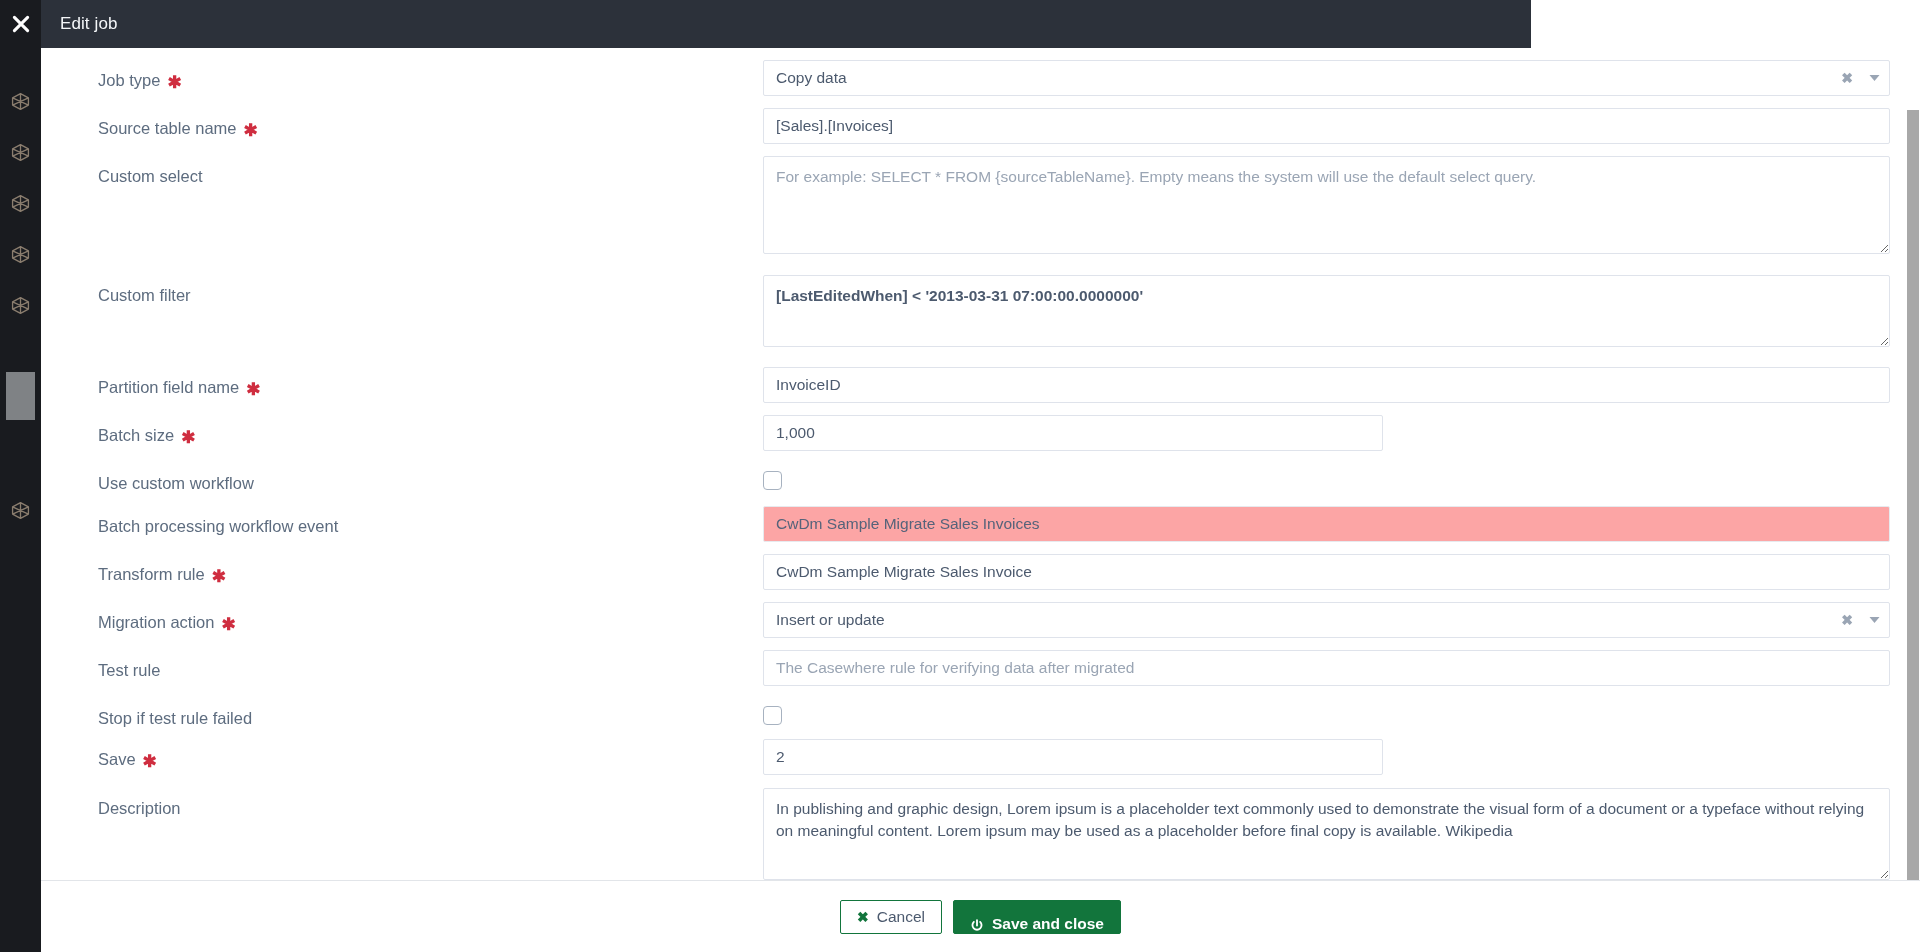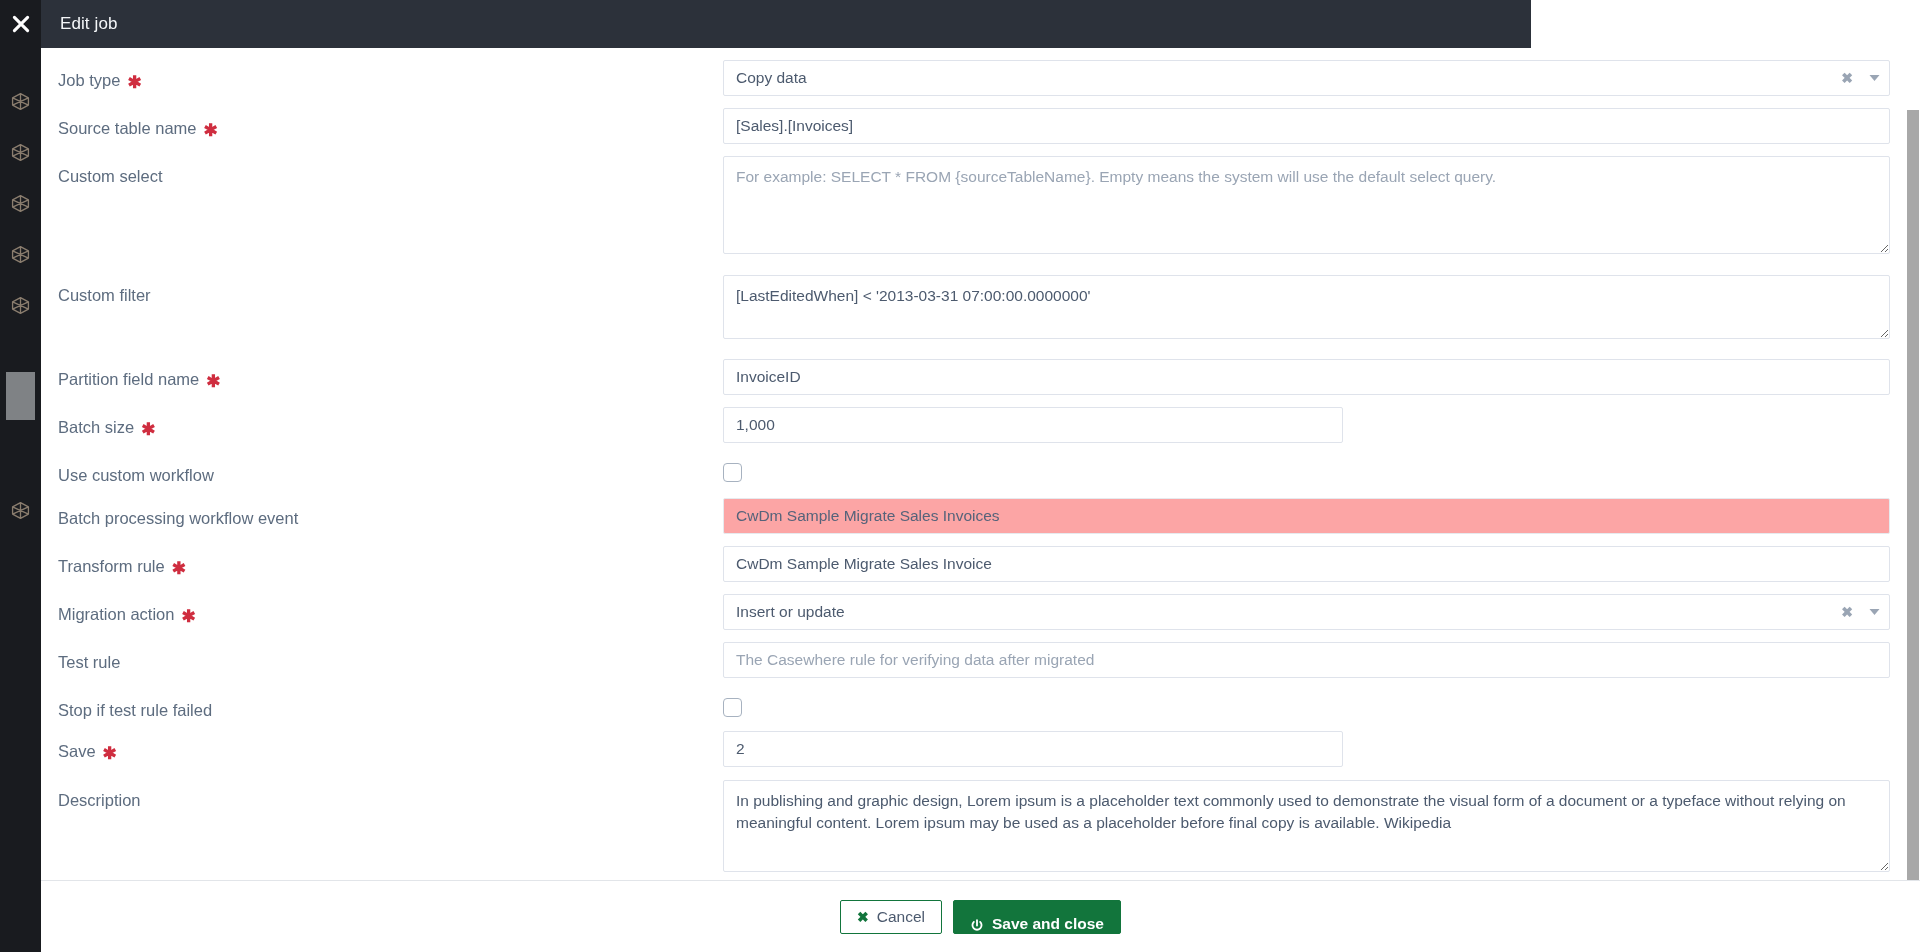--- a/index.html
+++ b/index.html
@@ -63,20 +63,21 @@
     width: 1879px;
     padding-top: 4px;
   }
 
   .row {
     position: relative;
     display: flex;
     padding-left: 17px;
     padding-right: 30px;
     margin-bottom: 0px;
+    margin-left: 40px;
   }
   .lab {
     width: 665px;
     flex: 0 0 665px;
     color: #5d6c7f;
     font-size: 16.5px;
     padding-top: 10px;
     line-height: 20px;
     white-space: nowrap;
   }
@@ -117,21 +118,21 @@
     color: #4c5a6e;
     font-family: "Liberation Sans", sans-serif;
     font-size: 15.5px;
     padding: 9px 12px;
     line-height: 22px;
     outline: none;
     resize: vertical;
   }
   .ta::placeholder { color: #9aa5b4; }
   .ta.h78 { height: 98px; }
-  .ta.h72 { height: 64px; }
+  .ta.h72 { height: 72px; font-weight: bold; }
   .ta.h92 { height: 92px; }
 
   .select-wrap { position: relative; }
   .select-wrap .inp { padding-right: 44px; }
   .sel-icons {
     position: absolute; right: 10px; top: 0;
     height: 36px;
     display: flex; align-items: center; gap: 16px;
     color: #9aa5b4;
   }

